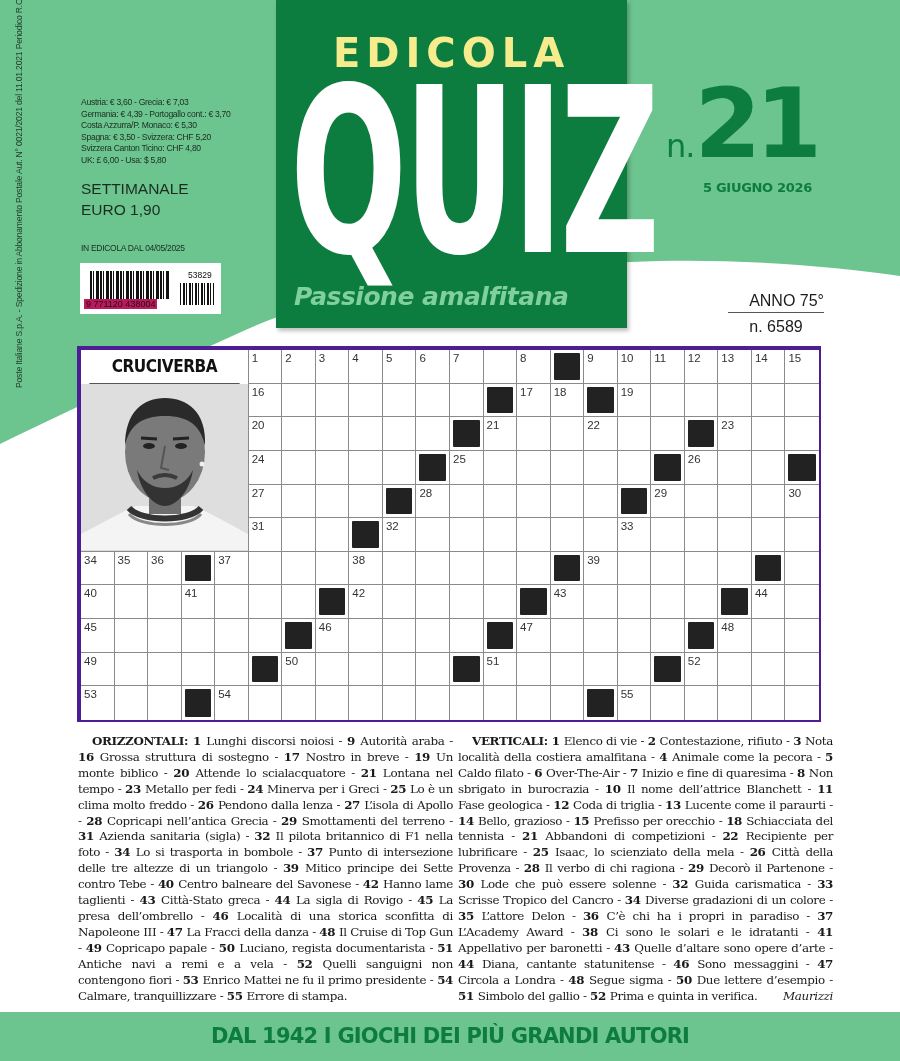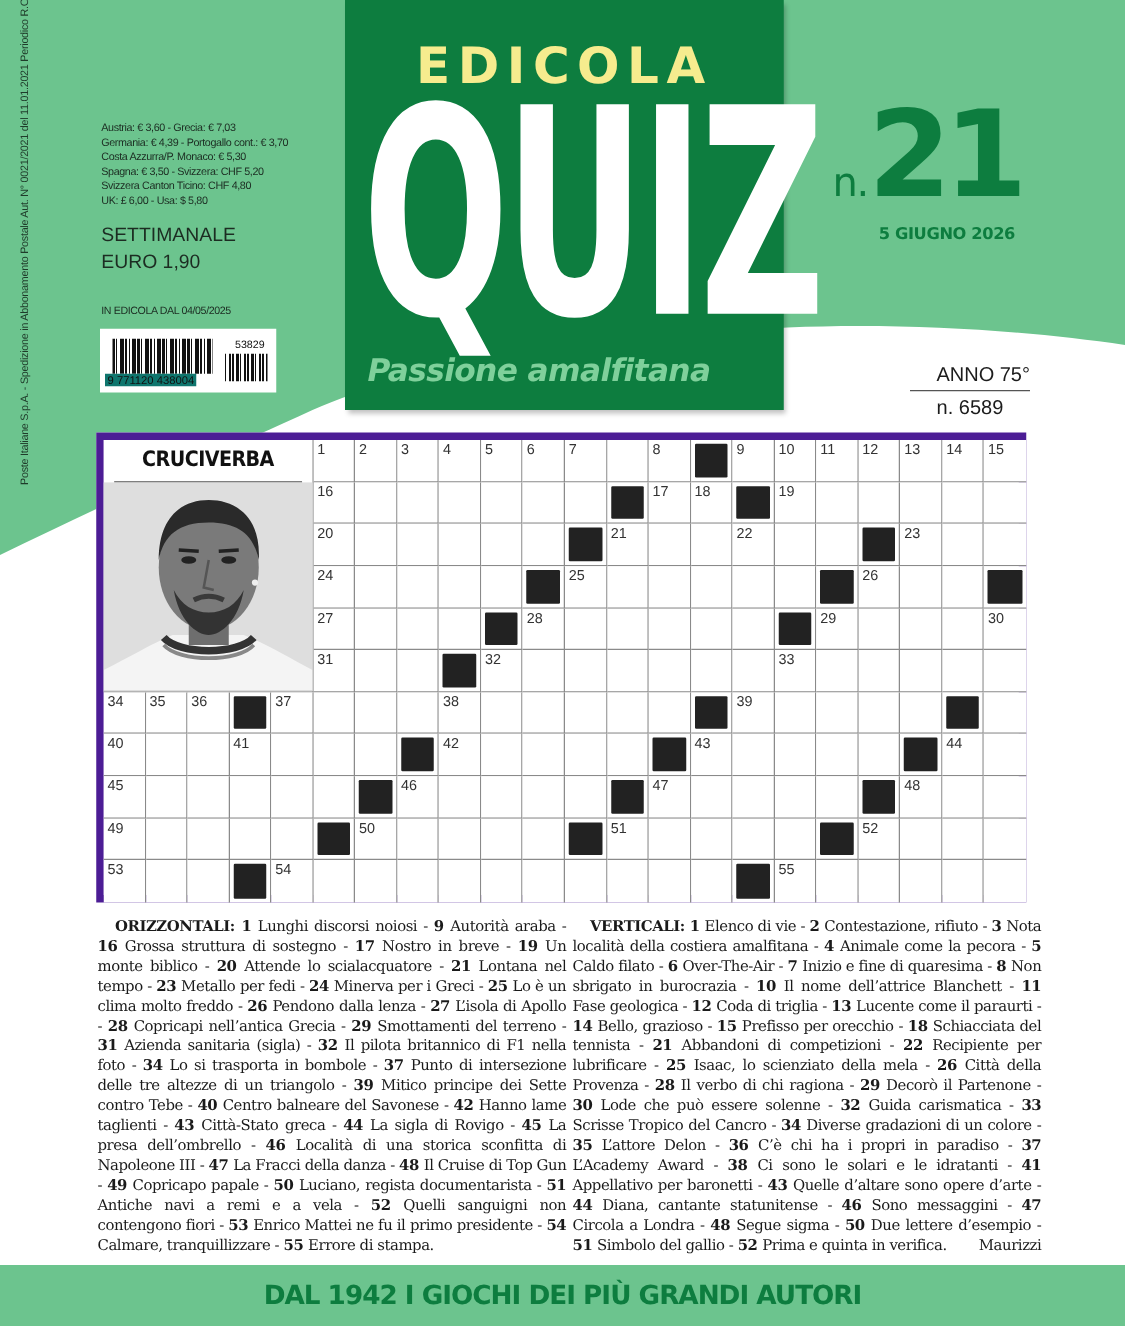--- a/index.html
+++ b/index.html
@@ -7,45 +7,45 @@
   .bg-wave { position:absolute; left:0; top:0; width:900px; height:460px; }
   .side-legal { position:absolute; left:14px; top:388px; transform-origin:left top; transform:rotate(-90deg); font-family:"Liberation Sans", sans-serif; font-size:8.6px; color:#1f3b2a; white-space:nowrap; letter-spacing:-0.2px; width:345px; }
   .prices { position:absolute; left:81px; top:97px; font-family:"Liberation Sans", sans-serif; font-size:8.6px; line-height:11.6px; color:#1c2c22; letter-spacing:-0.3px; }
   .weekly { position:absolute; left:81px; top:178px; font-size:15.5px; line-height:21px; color:#1c2c22; }
   .edicola { position:absolute; left:81px; top:243px; font-size:8.5px; color:#1c2c22; letter-spacing:-0.3px; }
   .barcode { position:absolute; left:80px; top:263px; width:141px; height:51px; background:#fff; }
   .barcode .bars1 { position:absolute; left:10px; top:8px; width:80px; height:28px;
      background:repeating-linear-gradient(90deg,#111 0 2px,#fff 2px 3px,#111 3px 4px,#fff 4px 6px,#111 6px 9px,#fff 9px 10px); }
   .barcode .bars2 { position:absolute; left:100px; top:20px; width:34px; height:22px;
      background:repeating-linear-gradient(90deg,#111 0 1px,#fff 1px 3px,#111 3px 5px,#fff 5px 6px); }
-  .barcode .num1 { position:absolute; left:4px; top:36px; font-size:9px; color:#111; background:#0f766e; padding:0 2px; }
+  .barcode .num1 { position:absolute; left:4px; top:36px; font-size:9px; color:#111; background:#be185d; padding:0 2px; }
   .barcode .num2 { position:absolute; left:108px; top:7px; font-size:8.5px; color:#111; }
   .logo-box { position:absolute; left:276px; top:0; width:351px; height:328px; background:#0d7d3f; box-shadow:2px 3px 4px rgba(0,0,0,0.25); }
   .logo-top { position:absolute; left:0; width:100%; top:30px; text-align:center; font-family:"DejaVu Sans", sans-serif; font-weight:bold; font-size:40px; letter-spacing:6px; color:#f6ec8e; }
   .logo-quiz { position:absolute; left:14px; top:78px; width:330px; height:192px; font-family:"DejaVu Sans", sans-serif; font-weight:bold; font-size:230px; line-height:190px; color:#fff; transform:scaleX(0.6); transform-origin:left top; letter-spacing:-6px; white-space:nowrap; }
   .logo-tag { position:absolute; left:18px; top:282px; font-family:"DejaVu Sans", sans-serif; font-style:italic; font-weight:bold; font-size:25px; color:#7fd09b; white-space:nowrap; letter-spacing:-0.5px; }
   .issue { position:absolute; left:666px; top:76px; color:#0d7d3f; font-family:"DejaVu Sans", sans-serif; font-weight:bold; white-space:nowrap; }
   .issue .n { font-size:32px; font-weight:normal; letter-spacing:-1px; }
   .issue .num { font-size:96px; letter-spacing:-6px; line-height:96px; }
   .issue-date { position:absolute; left:703px; top:180px; font-family:"DejaVu Sans", sans-serif; font-weight:bold; font-size:13px; color:#0d7d3f; letter-spacing:-0.3px; }
   .anno { position:absolute; left:728px; top:292px; width:96px; font-size:16px; color:#1c1c1c; text-align:right; border-bottom:1px solid #555; padding-bottom:2px; }
   .nprog { position:absolute; left:728px; top:318px; width:96px; font-size:16px; color:#1c1c1c; text-align:center; }
-  .grid { position:absolute; left:77px; top:346px; width:744px; height:376px; border:6px solid #4c1d95; box-sizing:border-box; background:#fff; }
+  .grid { position:absolute; left:77px; top:346px; width:744px; height:376px; border:4px solid #4c1d95; box-sizing:border-box; background:#fff; }
   .cell { position:absolute; box-sizing:border-box; border-right:1px solid #8a8a8a; border-bottom:1px solid #8a8a8a; background:#fff; }
   .cell .num { position:absolute; left:3px; top:2px; font-size:11.5px; color:#333; font-family:"Liberation Sans", sans-serif; }
   .cell.black::after { content:""; position:absolute; left:3px; top:3px; right:3px; bottom:3px; background:#222; border-radius:1px; }
   .photo-block { position:absolute; left:0; top:0; width:168px; height:200px; border-right:1px solid #8a8a8a; border-bottom:1px solid #8a8a8a; box-sizing:border-box; background:#fff; }
   .photo-title { position:absolute; left:0; top:0; width:100%; height:33px; border-bottom:1px solid #555; box-sizing:border-box; text-align:center; font-family:"DejaVu Sans", sans-serif; font-weight:bold; font-size:17px; line-height:33px; letter-spacing:-0.5px; color:#111; transform:scaleX(0.9); }
   .photo { position:absolute; left:0; top:33px; width:167px; height:166px; background:#dcdcdc; overflow:hidden; }
   .clues { position:absolute; top:734px; width:375px; font-family:"DejaVu Serif", serif; font-size:11.9px; line-height:15.9px; color:#1a1a1a; text-align:justify; letter-spacing:-0.35px; }
   .clues b { font-weight:bold; }
   .clues .head { font-weight:bold; }
   .clues-left { left:78px; text-indent:14px; }
   .clues-right { left:458px; text-indent:14px; }
-  .signature { float:right; }
+  .signature { font-style:italic; float:right; }
   .footer { position:absolute; left:0; top:1012px; width:900px; height:49px; background:#6cc48e; text-align:center; }
   .footer span { font-family:"DejaVu Sans", sans-serif; font-weight:bold; font-size:21px; line-height:49px; color:#0d7d3f; letter-spacing:-0.8px; }
 </style>
 </head>
 <body>
 
 <svg class="bg-wave" viewBox="0 0 900 460" preserveAspectRatio="none">
   <path d="M0,0 L900,0 L900,276 C820,264 720,258 630,262 C470,272 330,292 250,328 C180,360 90,400 0,444 Z" fill="#6cc48e"></path>
 </svg>
 

